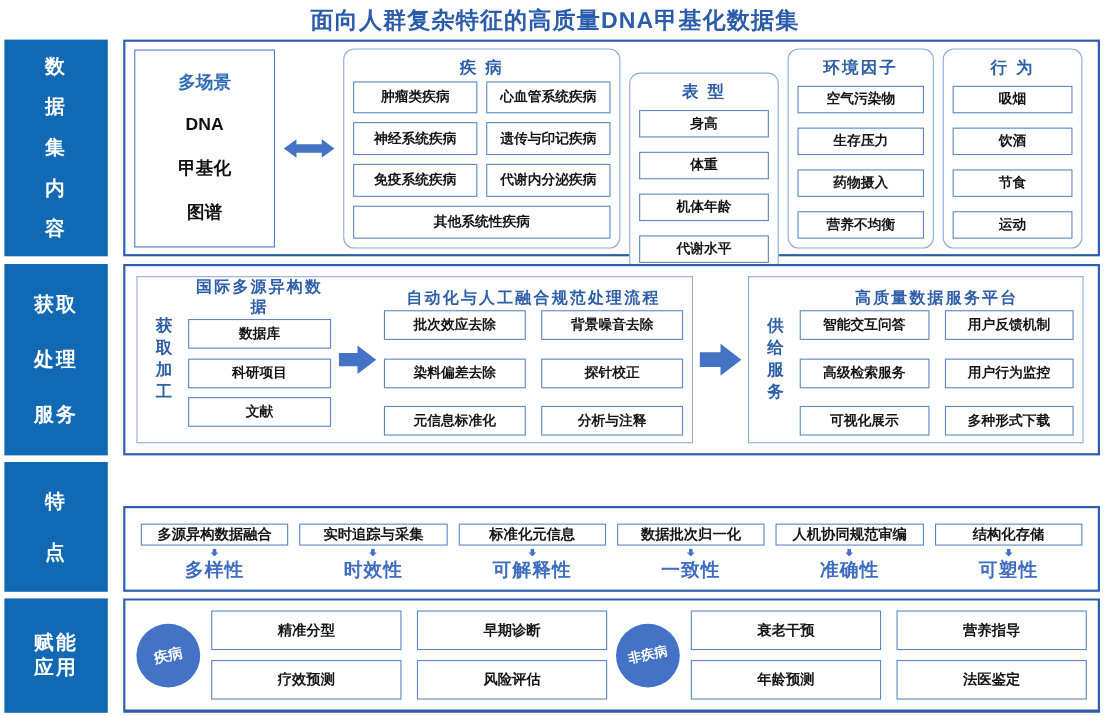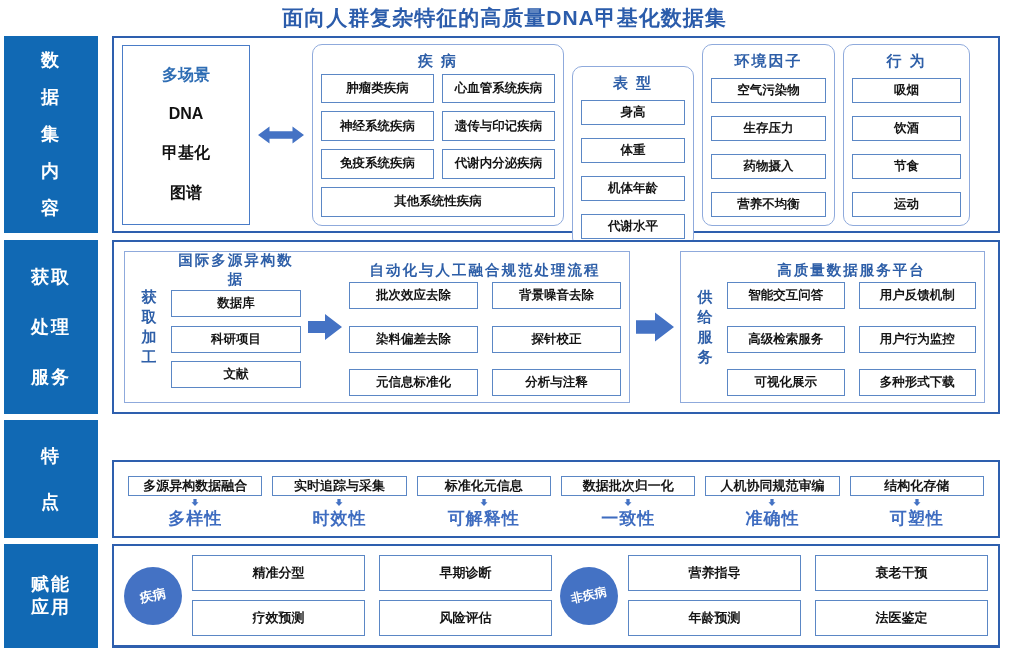--- a/index.html
+++ b/index.html
@@ -38,21 +38,21 @@
   }
   .scen-head{color:#2e6db4;font-weight:bold;font-size:16px;}
   .scen-line{color:#111;font-weight:bold;font-size:16px;}
   .grp{display:flex;flex-direction:column;padding:5px 8px 8px;height:182px;border-radius:10px;}
   .grp .ghead{flex:0 0 24px;display:flex;align-items:center;justify-content:center;}
   .disease{width:252px;}
   .disease-grid{flex:1;display:grid;grid-template-columns:1fr 1fr;gap:8px;}
   .disease-grid .span2{grid-column:1 / span 2;}
   .col4{display:flex;flex-direction:column;gap:11px;flex:1;justify-content:space-between;padding-top:4px;text-align:center;}
   .col4 .ibox{height:25px;}
-  .w-pheno{width:122px;margin-top:44px;} .w-env{width:133px;} .w-behav{width:127px;}
+  .w-pheno{width:136px;margin-top:44px;} .w-env{width:133px;} .w-behav{width:127px;}
   
   .p2{padding:8px 10px;align-items:center;gap:6px;}
   .grp2{height:152px;display:flex;align-items:stretch;padding:6px 8px;gap:6px;}
   .grp-a{width:506px;}
   .grp-b{width:305px;}
   .vlabel{
     flex:0 0 32px;display:flex;align-items:center;justify-content:center;
     color:#2e5fa8;font-weight:bold;font-size:15px;white-space:pre-line;line-height:1.35;
   }
   .vcol{display:flex;flex-direction:column;}
@@ -288,20 +288,20 @@
         <div class="ibox">疗效预测</div>
         <div class="ibox">风险评估</div>
       </div>
     </div>
 
     <div class="appgrp">
       <div class="circle" style="font-size:12px;">
           <span>非疾病</span>
         </div>
       <div class="app-grid">
+        <div class="ibox">衰老干预</div>
         <div class="ibox">营养指导</div>
-        <div class="ibox">衰老干预</div>
         <div class="ibox">年龄预测</div>
         <div class="ibox">法医鉴定</div>
       </div>
     </div>
   </div>
 </div>
 
 </body></html>

